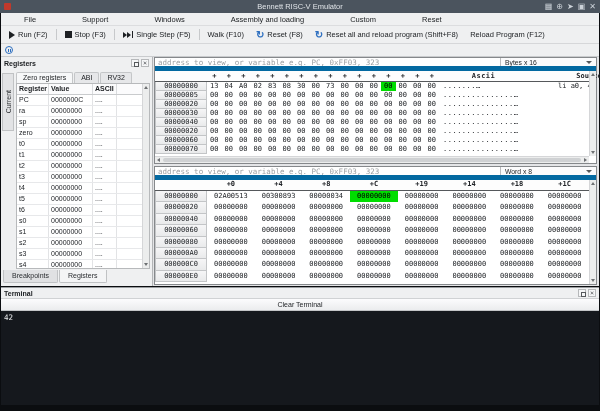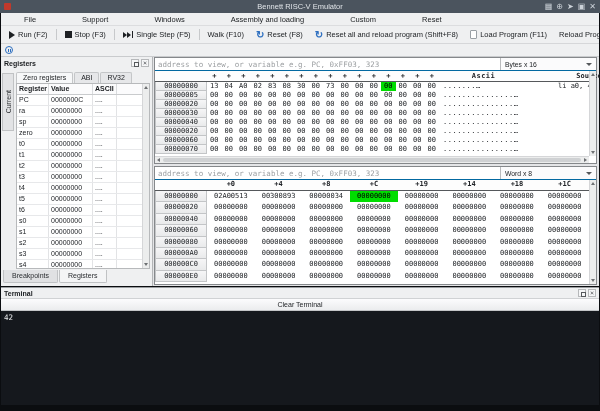--- a/index.html
+++ b/index.html
@@ -62,21 +62,21 @@
   .arrow-up{border-left:2.5px solid transparent;border-right:2.5px solid transparent;border-bottom:3.5px solid #6d7073;left:1px;top:2px;}
   .arrow-dn{border-left:2.5px solid transparent;border-right:2.5px solid transparent;border-top:3.5px solid #6d7073;left:1px;bottom:2px;}
   .bottom-tabs{position:absolute;left:2px;bottom:3px;display:flex;gap:1px;}
   .bottom-tab{font-size:7px;padding:2px 8px 3px;border:1px solid #c0c2c4;border-top:none;background:#e0e1e3;color:#2b2e31;border-radius:0 0 2px 2px;}
   .bottom-tab.active{background:#f4f5f6;}
 
   
   .mem-view{position:absolute;left:154px;width:443px;background:#fff;border:1px solid #85888b;}
   .mem-top{top:57px;height:107px;}
   .mem-bot{top:166px;height:119px;}
-  .addr-bar{display:flex;height:13px;border-bottom:1px solid #0369a1;}
+  .addr-bar{display:flex;height:13px;border-bottom:5px solid #0369a1;}
   .addr-input{flex:1;border:none;border-right:1px solid #b9bbbd;font-family:"DejaVu Sans Mono",monospace;font-size:7.5px;color:#3a3d40;padding:0 3px;outline:none;background:#fff;}
   .addr-input::placeholder{color:#9da0a3;}
   .mode-select{width:95px;background:#fbfbfc;display:flex;align-items:center;justify-content:space-between;padding:0 4px;font-size:6.8px;color:#1b1e21;}
   .mode-select .car{width:0;height:0;border-left:3px solid transparent;border-right:3px solid transparent;border-top:3.5px solid #55585b;}
   .mem-body{position:absolute;left:0;right:0;top:13px;bottom:0;}
   .vscroll{position:absolute;right:0;top:0;width:7px;background:#eceded;border-left:1px solid #d5d6d8;}
   .mem-head{display:flex;height:11px;background:#fdfdfd;border-bottom:1px solid #55585b;align-items:center;}
   .mem-rows{overflow:hidden;}
   .mem-row{display:flex;height:9px;align-items:stretch;}
   .word-row{height:11.4px;}
@@ -150,24 +150,20 @@
     </div>
     <div class="tool-btn">
       <span class="ic-reset" style="color: rgb(45, 111, 192);">↻</span>
       <span>Reset (F8)</span>
     </div>
     <div class="tool-btn">
       <span class="ic-reset" style="color: rgb(45, 111, 192);">↻</span>
       <span>Reset all and reload program (Shift+F8)</span>
     </div>
     <div class="tool-btn">
-      <span class="ic-file"></span>
-      <span>Load Program (F11)</span>
-    </div>
-    <div class="tool-btn">
       <span>Reload Program (F12)</span>
     </div>
   </div>
 
 <div class="statusbar">
   <span class="status-icon"></span>
 </div>
 
 <div class="main-bg"></div>
 

